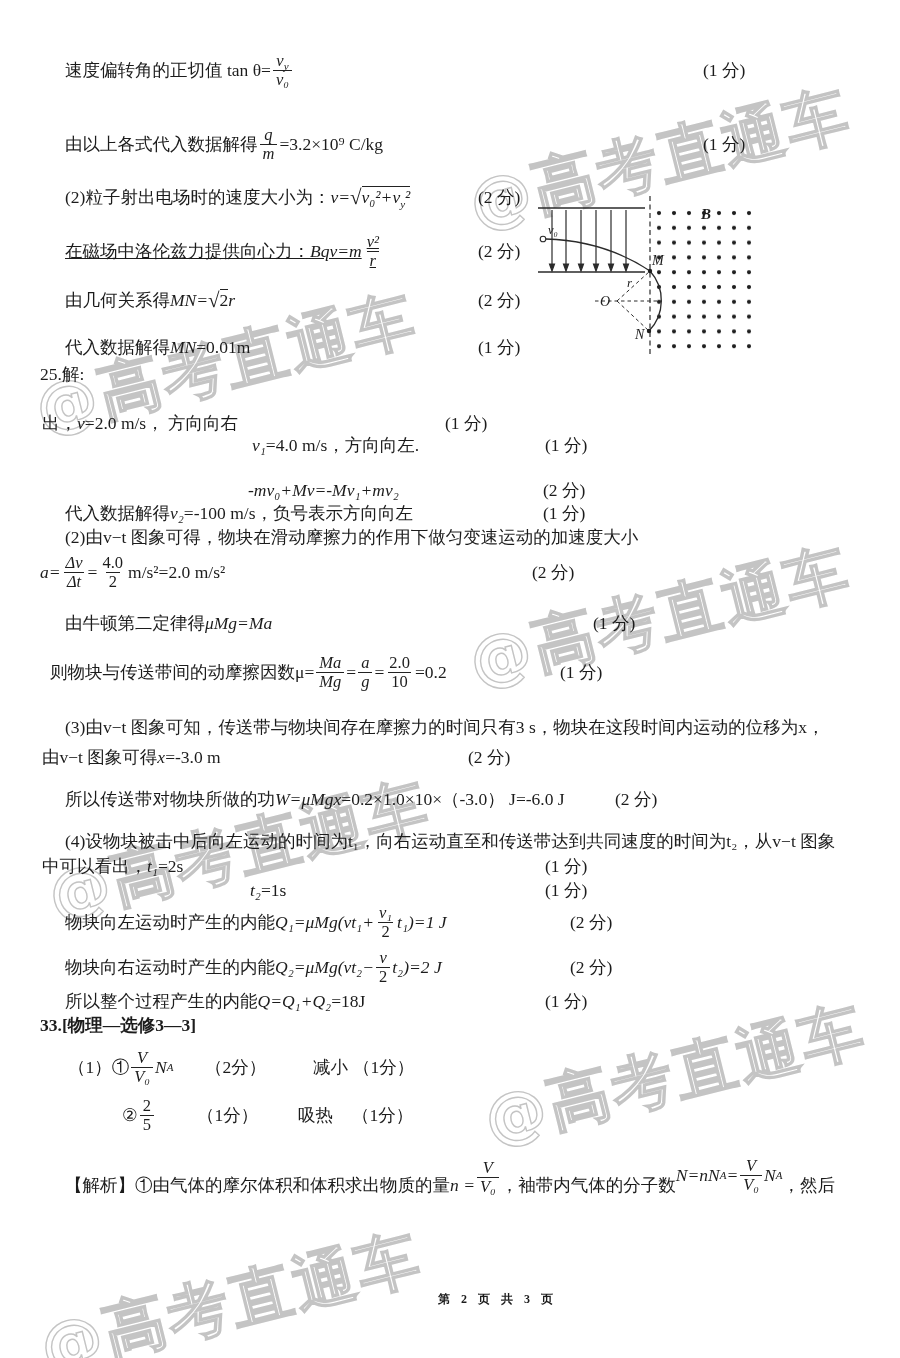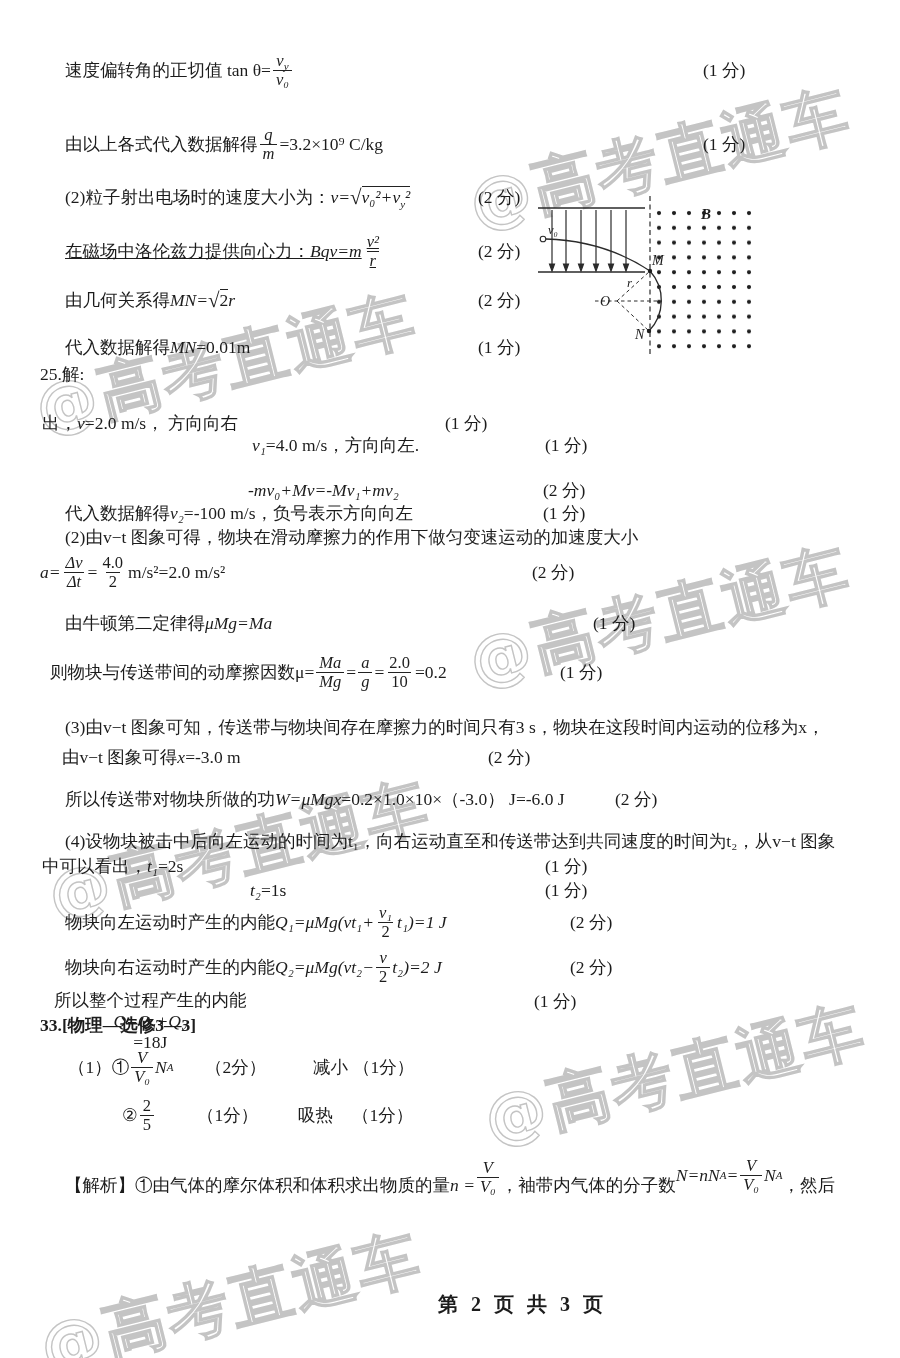--- a/index.html
+++ b/index.html
@@ -15,21 +15,21 @@
   .score{position:absolute;top:50%;transform:translateY(-50%);white-space:nowrap;}
   .it{font-style:italic;}
   .b{font-weight:700;}
   .frac{display:inline-flex;flex-direction:column;align-items:center;line-height:1.05;
         margin:0 2px;font-size:16.5px;text-align:center;}
   .frac .fn{padding:0 3px;display:block;}
   .frac .fd{border-top:1.3px solid #222;padding:0 3px;display:block;}
   .rad{font-size:21px;line-height:1;}
   .radd{border-top:1.3px solid #222;line-height:1.15;}
   sub{font-size:11px;line-height:0;}
-  .footer{position:absolute;z-index:1;font-size:20px;letter-spacing:4px;font-weight:600;text-align:center;}
+  .footer{position:absolute;z-index:1;font-size:12px;letter-spacing:4px;font-weight:600;text-align:center;}
   svg text{font-family:"Liberation Serif","DejaVu Serif",serif;}
 </style>
 </head>
 <body>
 
 <div class="page">
 
   <div class="wm" style="left:465px;top:117px;">@高考直通车</div>
   <div class="wm" style="left:31px;top:322px;">@高考直通车</div>
   <div class="wm" style="left:465px;top:575px;">@高考直通车</div>
@@ -205,21 +205,21 @@
       <span class="fd">10</span>
     </span>
     <span>=0.2</span>
     <span class="score" style="left:510px;">(1 分)</span>
   </div>
 
   <div class="line" style="left:65px;top:716px;">
     <span>(3)由v−t 图象可知，传送带与物块间存在摩擦力的时间只有3 s，物块在这段时间内运动的位移为x，</span>
   </div>
 
-  <div class="line" style="left:42px;top:746px;margin-left:20px;">
+  <div class="line" style="left:42px;top:746px;">
     <span>由v−t 图象可得 </span>
     <span class="it">x</span>
     <span>=-3.0 m</span>
     <span class="score" style="left:426px;">(2 分)</span>
   </div>
 
   <div class="line" style="left:65px;top:788px;">
     <span>所以传送带对物块所做的功 </span>
     <span class="it">W=μMgx</span>
     <span>=0.2×1.0×10×（-3.0） J=-6.0 J</span>
@@ -258,21 +258,21 @@
     <span>物块向右运动时产生的内能 </span>
     <span class="it">Q₂=μMg(vt₂−</span>
     <span class="frac">
       <span class="fn it">v</span>
       <span class="fd">2</span>
     </span>
     <span class="it">t₂)=2 J</span>
     <span class="score" style="left:505px;">(2 分)</span>
   </div>
 
-  <div class="line" style="left:54px;top:990px;flex-direction:column;">
+  <div class="line" style="left:65px;top:990px;">
     <span>所以整个过程产生的内能 </span>
     <span class="it">Q=Q₁+Q₂</span>
     <span>=18J</span>
     <span class="score" style="left:480px;">(1 分)</span>
   </div>
 
   <div class="line b" style="left:40px;top:1014px;">
     <span>33.[物理—选修3—3]</span>
   </div>
 

